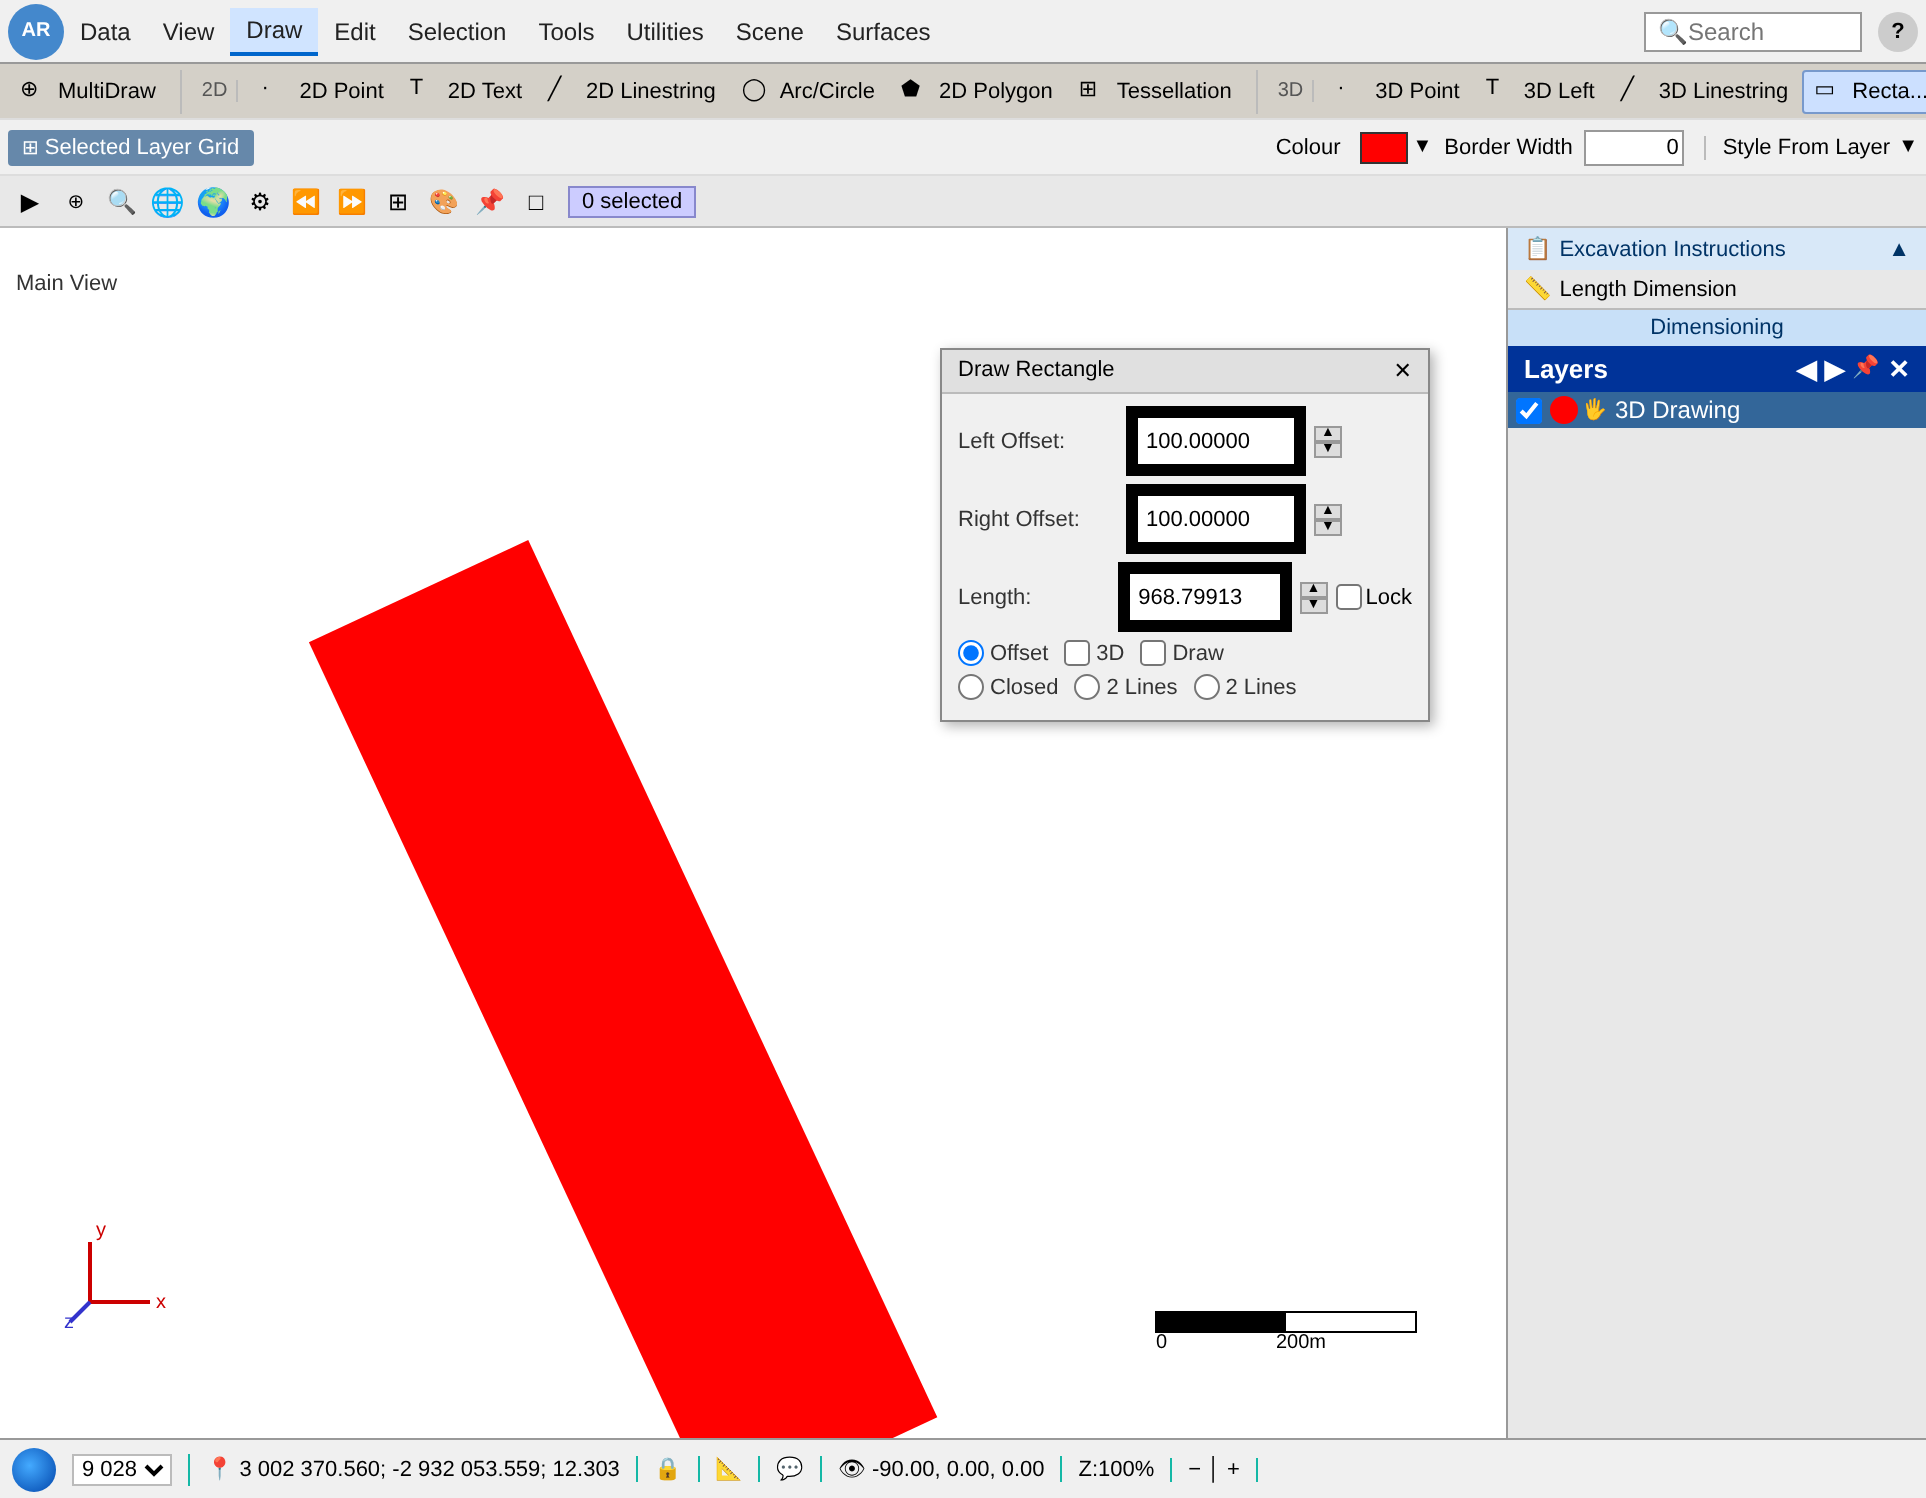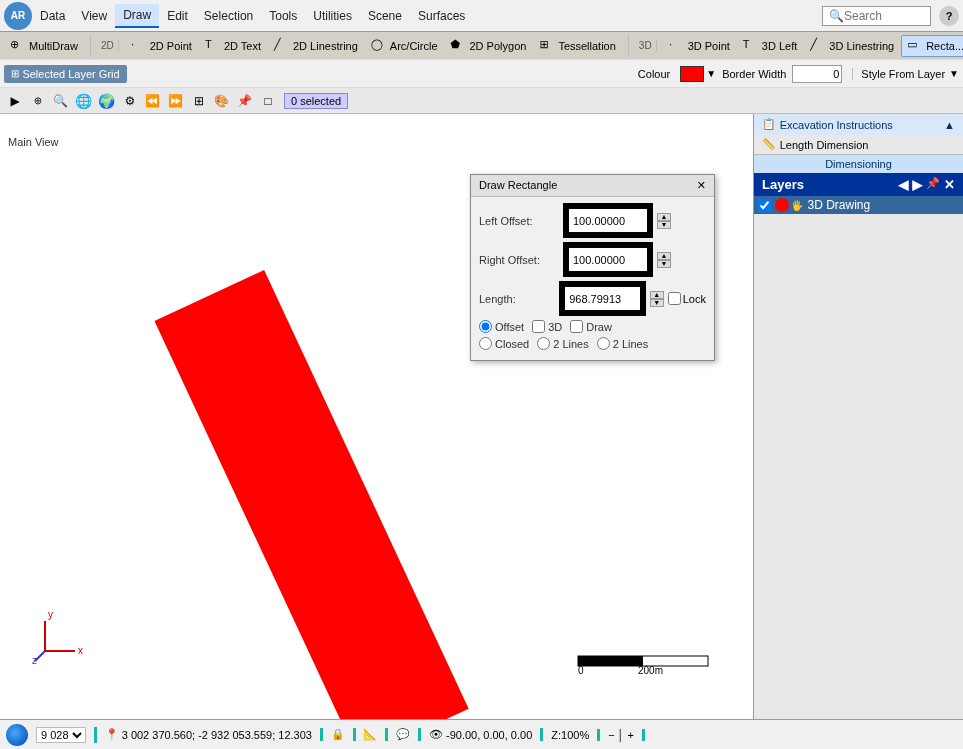--- a/index.html
+++ b/index.html
@@ -58,21 +58,21 @@
     .popup-label { width: 80px; font-size: 11px; color: #333; }
     .popup-input { width: 90px; height: 35px; border: 6px solid #000000; font-size: 11px; padding: 2px 4px; display: flex; align-items: center; justify-content: space-between; background: white; }
     .spin-btns { display: flex; flex-direction: column; }
     .spin-btn { width: 14px; height: 8px; background: #ddd; border: 1px solid #999; cursor: pointer; display: flex; align-items: center; justify-content: center; font-size: 7px; line-height: 1; }
     .popup-radio-row { display: flex; align-items: center; gap: 8px; margin-bottom: 4px; }
     .radio-label { font-size: 11px; color: #333; }
     .cb-label { font-size: 11px; color: #333; }
 
     
     .statusbar { height: 30px; background: #f0f0f0; border-top: 1px solid #999; display: flex; align-items: center; padding: 0 6px; gap: 8px; font-size: 11px; }
-    .status-item { display: flex; align-items: center; gap: 3px; border-right: 3px solid #14b8a6; padding-right: 8px; }
+    .status-item { display: flex; align-items: center; gap: 3px; border-right: 1px solid #14b8a6; padding-right: 8px; }
     .status-globe { width: 22px; height: 22px; border-radius: 50%; background: radial-gradient(circle at 40% 40%, #44aaff, #0044aa); display: inline-block; }
 
     
     .viewport-svg { position: absolute; top: 0; left: 0; width: 100%; height: 100%; }
 
     .nav-toolbar { display: flex; align-items: center; background: #e8e8e8; border-bottom: 1px solid #bbb; padding: 1px 4px; gap: 1px; min-height: 26px; }
 
     .main-container { display: flex; flex-direction: column; height: calc(749px - 32px); }
     .content-row { display: flex; flex: 1; overflow: hidden; }
   </style>

